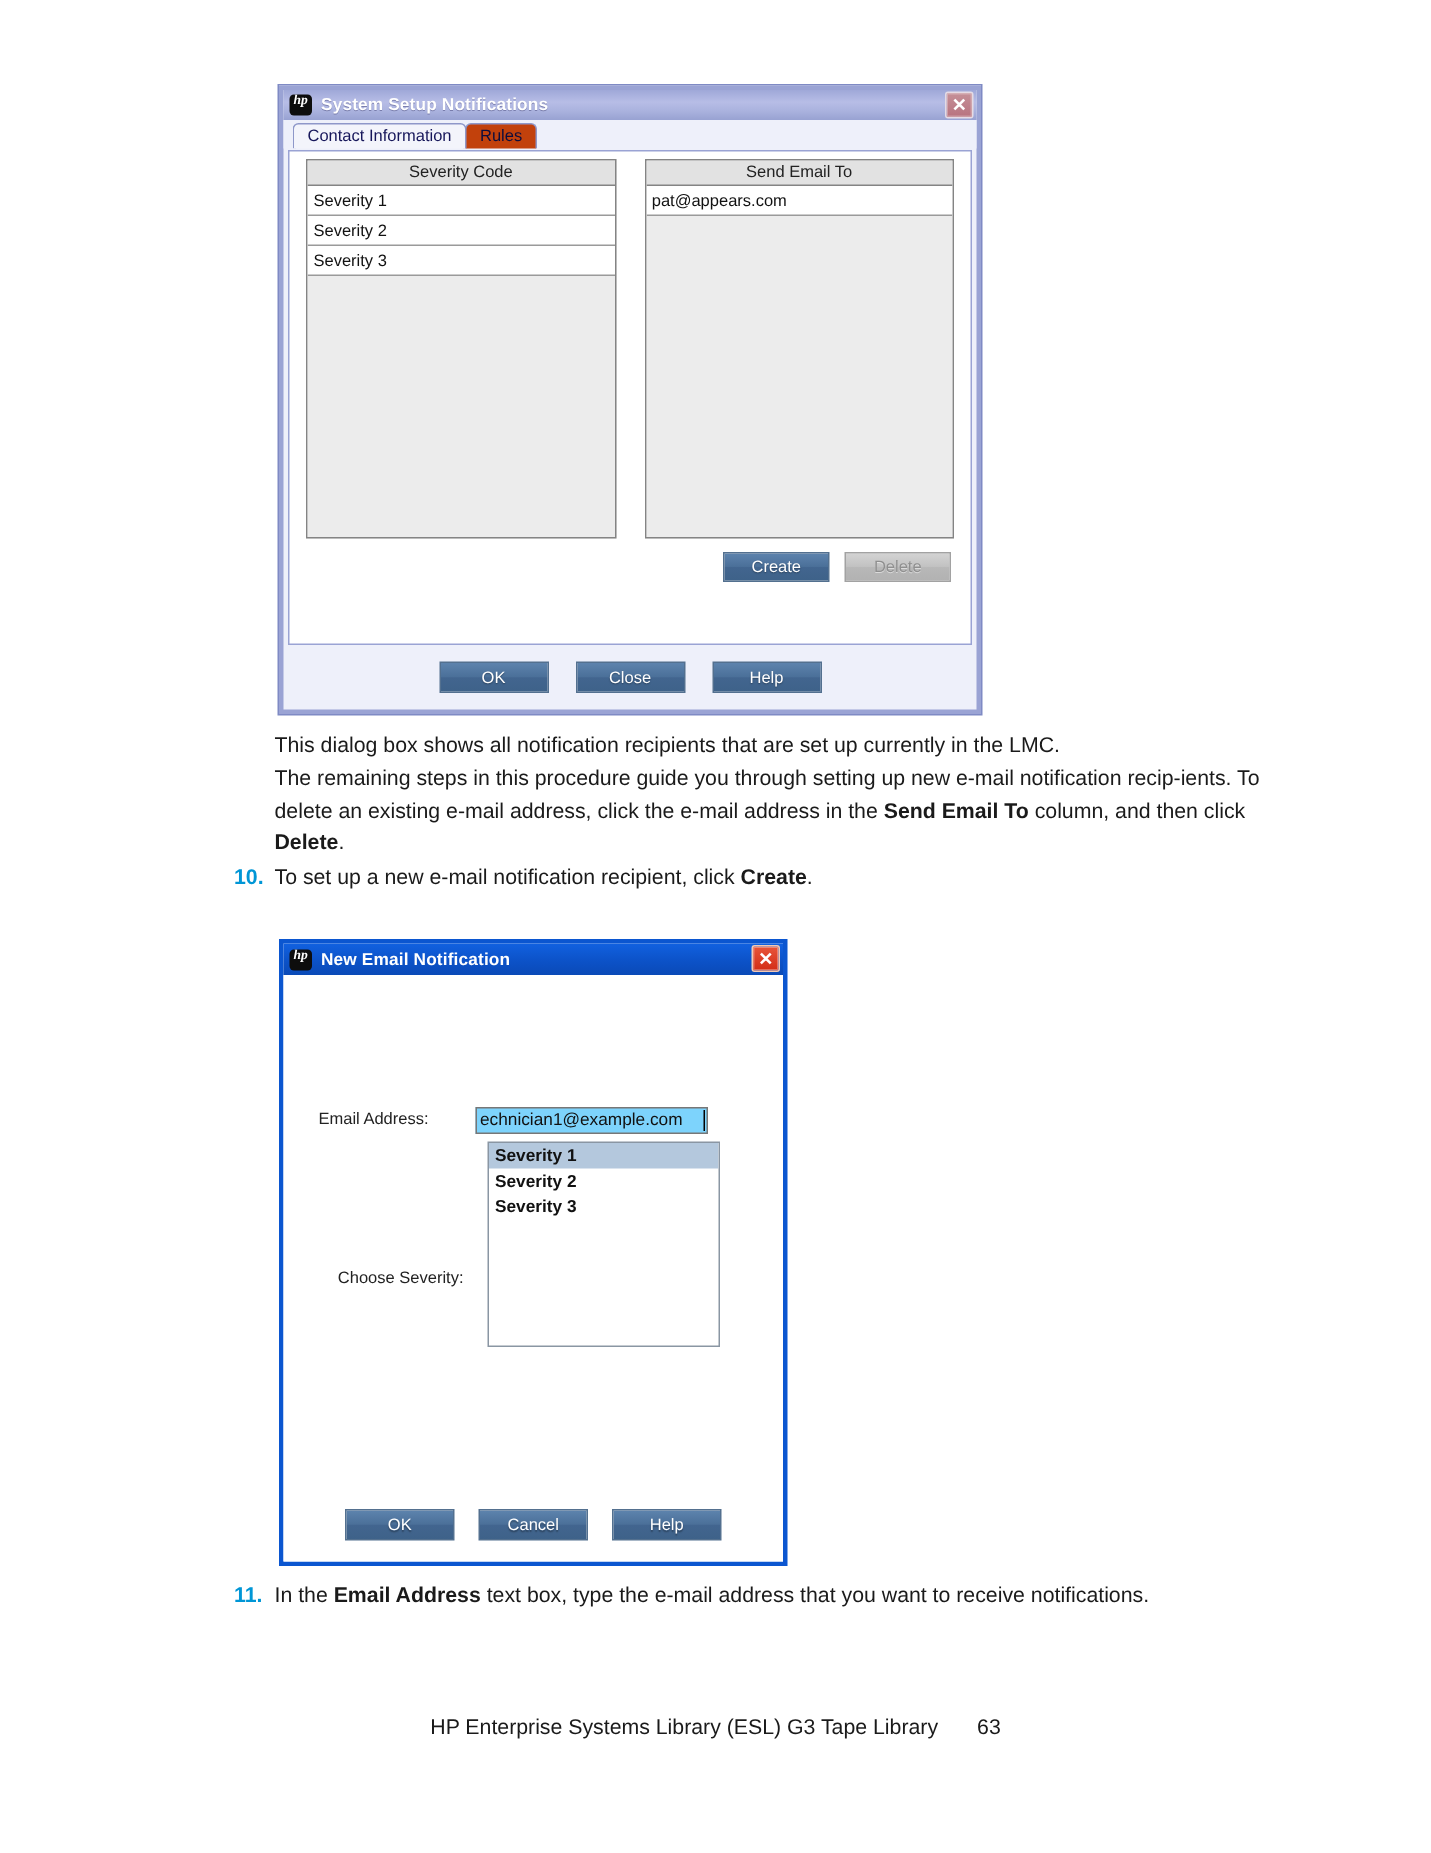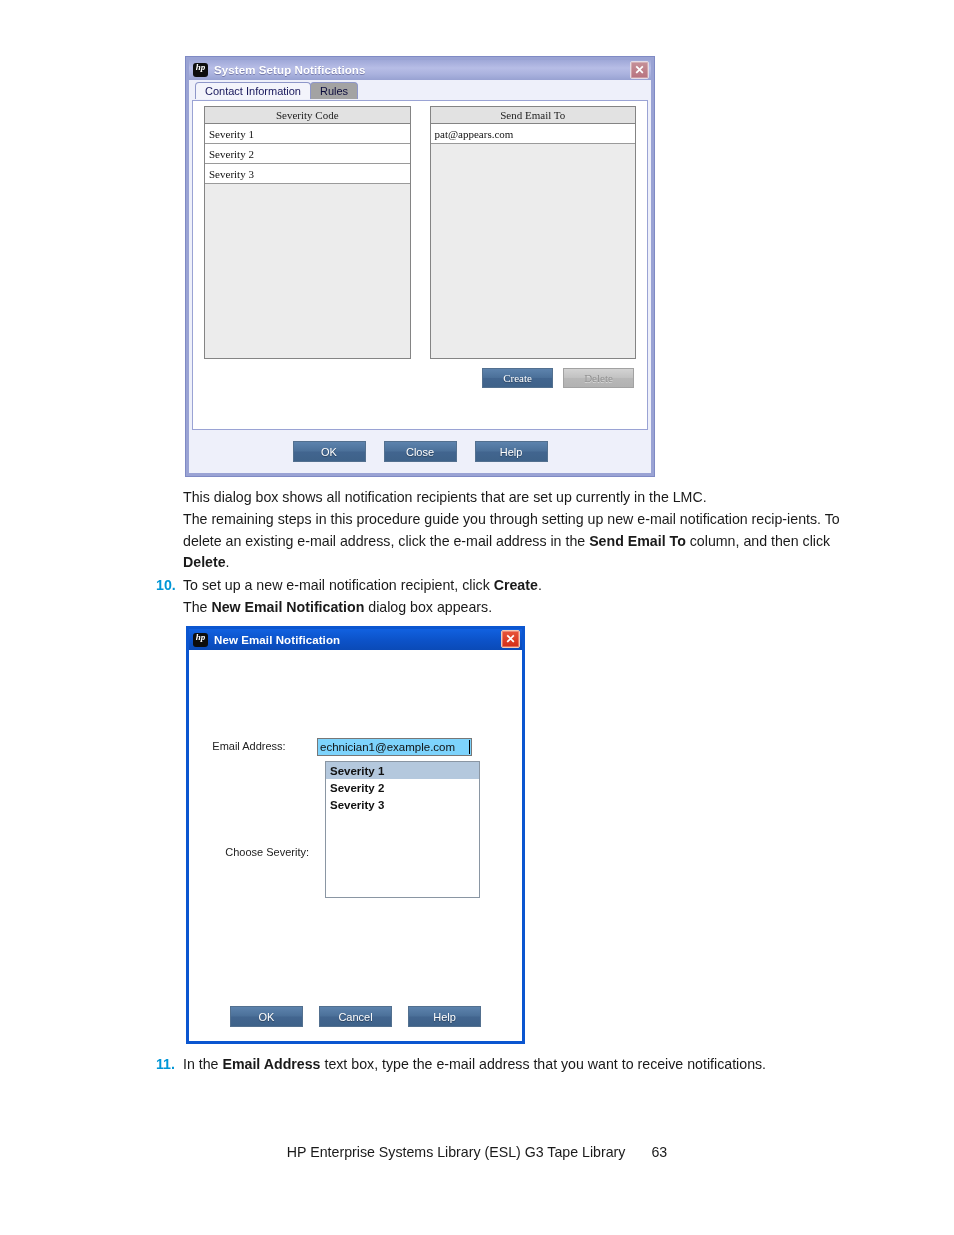--- a/index.html
+++ b/index.html
@@ -141,36 +141,35 @@
     color: #16165a;
     border: 1px solid #8e97c9;
     border-bottom: none;
     border-radius: 4px 4px 0 0;
     background: #f3f4fb;
     margin-right: -1px;
     cursor: pointer;
     white-space: nowrap;
   }
   .tab.active {
-    background: #a3a3a3;
+    background: #c2410c;
     color: #0d0d3d;
     position: relative;
     z-index: 2;
   }
 
   .panel {
     position: absolute;
     left: 3px;
     right: 3px;
     top: 40px;
     height: 330px;
     background: #ffffff;
     border: 1px solid #9aa3d4;
     box-sizing: border-box;
-    font-family: Liberation Serif, serif;
   }
 
   .lists-row {
     display: flex;
     gap: 19px;
     padding: 5px 11px 0 11px;
   }
 
   .listbox {
     box-sizing: border-box;
@@ -444,21 +443,20 @@
 </div>
 
 <div class="doc-text para" style="top:509px;">
   <span>The remaining steps in this procedure guide you through setting up new e-mail notification recip-ients. To delete an existing e-mail address, click the e-mail address in the </span><b>Send Email To</b><span> column, and then click </span><b>Delete</b><span>.</span>
 </div>
 
 <div class="doc-text step" style="top:575px;">
   <span class="step-num">10.</span>
   <span class="step-body">
     <span>To set up a new e-mail notification recipient, click </span><b>Create</b><span>.</span>
-    <span class="sub"><span>The </span><b>New Email Notification</b><span> dialog box appears.</span></span>
   </span>
 </div>
 
 <div class="dialog" id="dialog-new-email">
 
   <div class="titlebar">
     <span class="hp-logo">
         <span>hp</span>
       </span>
     <span class="title-text">New Email Notification</span>

